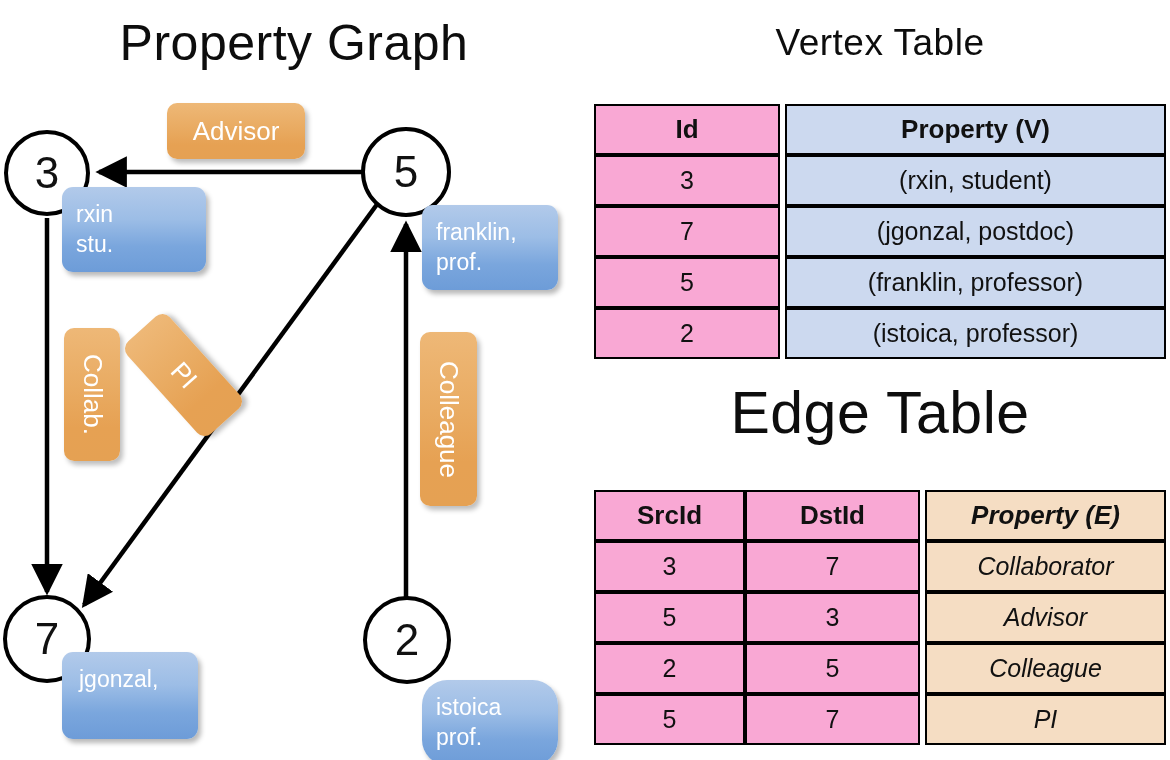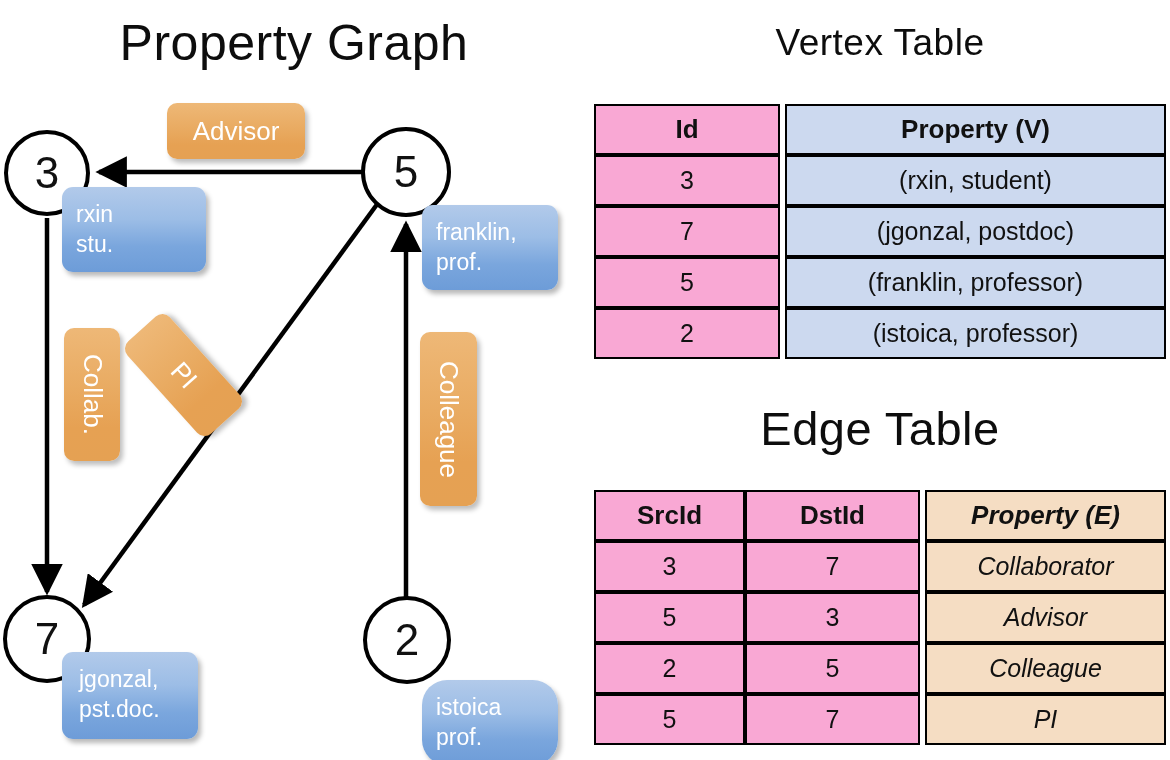--- a/index.html
+++ b/index.html
@@ -33,24 +33,24 @@
     line-height: 58px;
   }
   #title-vertex-table {
     left: 590px; top: 14px;
     width: 580px;
     text-align: center;
     font-size: 37px;
     line-height: 58px;
   }
   #title-edge-table {
-    left: 590px; top: 400px;
+    left: 590px; top: 384px;
     width: 580px;
     text-align: center;
-    font-size: 47px;
+    font-size: 59px;
     line-height: 58px;
   }
 
   
   #graph-panel {
     position: absolute;
     left: 0; top: 0;
     width: 588px; height: 760px;
   }
   #graph-edges {
@@ -184,21 +184,20 @@
     <div>stu.</div>
   </div>
 
   <div class="prop-box" style="left:422px; top:180px; width:136px; height:85px;margin-top:25px;">
     <div>franklin,</div>
     <div>prof.</div>
   </div>
 
   <div class="prop-box" style="left:62px; top:652px; width:136px; height:87px;padding-left:17px;">
     <div>jgonzal,</div>
-    <div>pst.doc.</div>
   </div>
 
   <div class="prop-box" style="left:422px; top:680px; width:136px; height:85px;border-radius:25px;">
     <div>istoica</div>
     <div>prof.</div>
   </div>
 
   <div class="edge-label" id="edge-label-advisor">
     <span>Advisor</span>
   </div>

